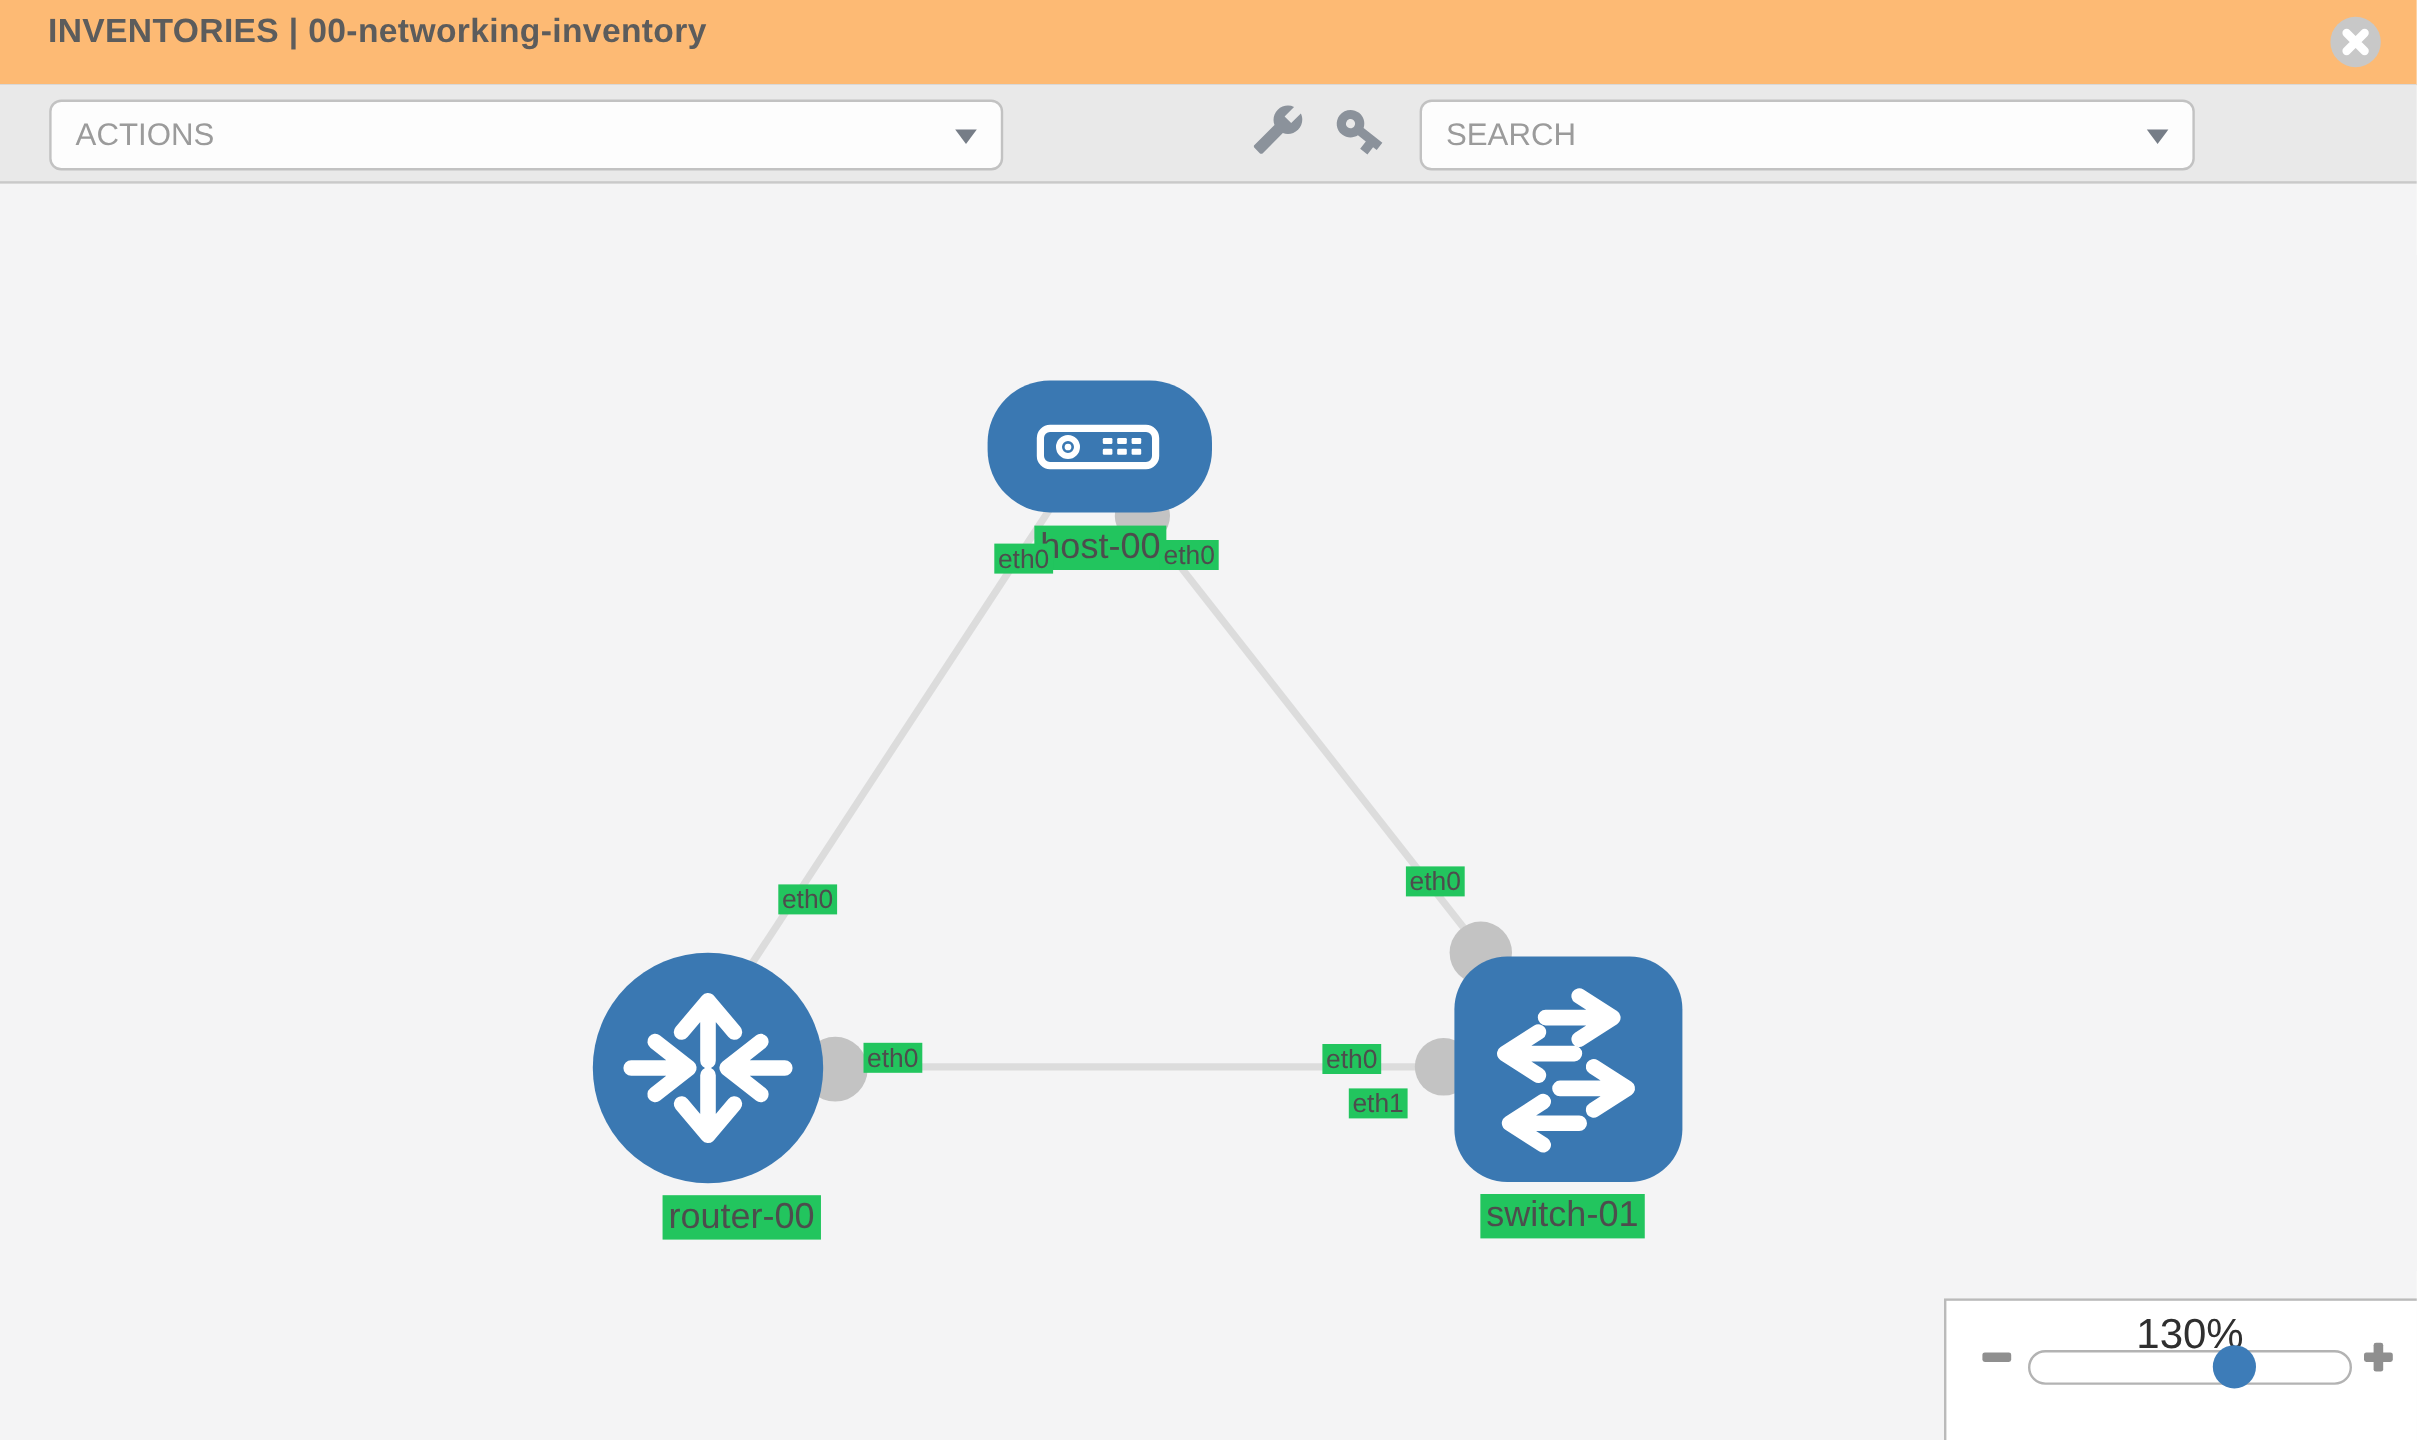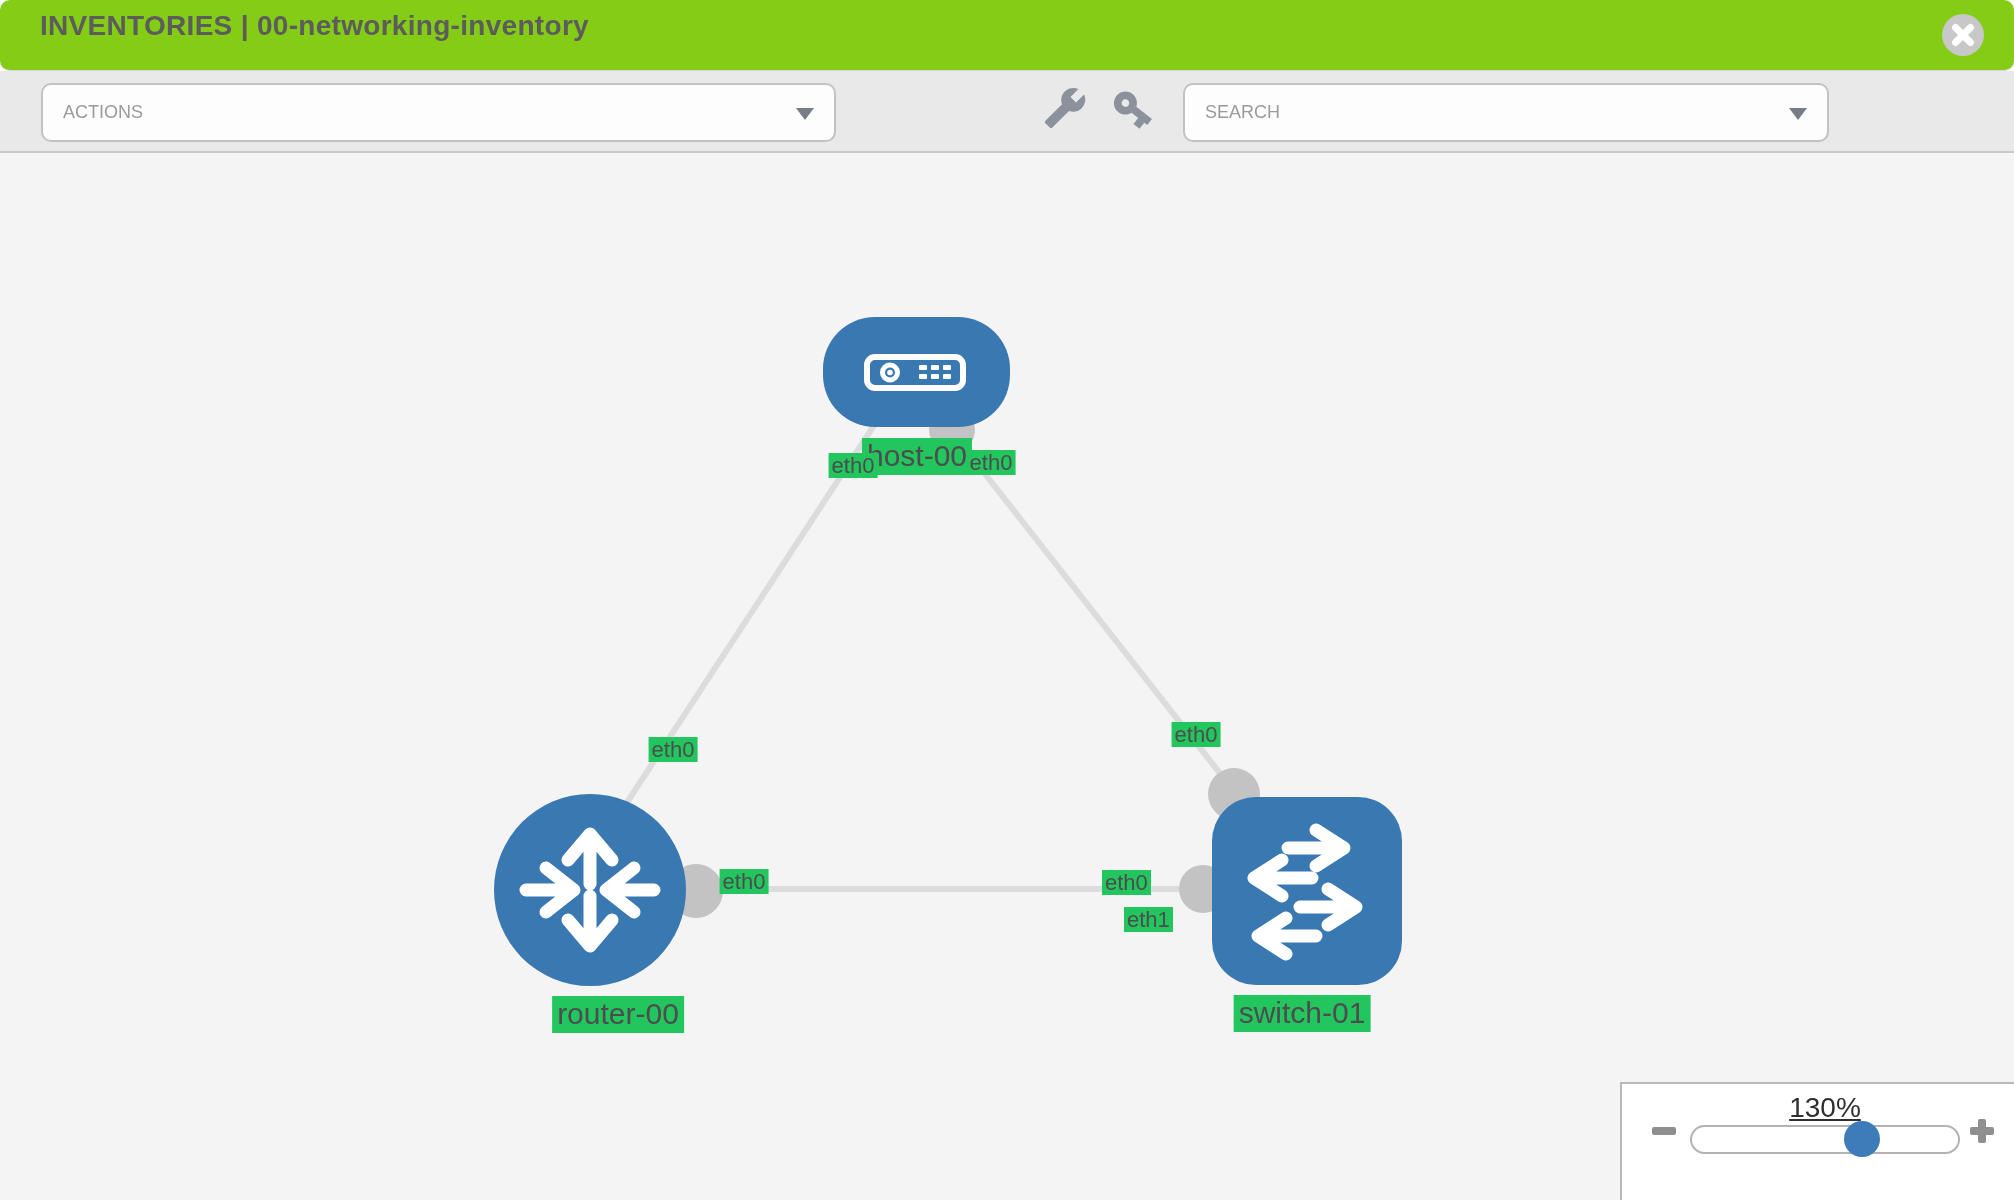--- a/index.html
+++ b/index.html
@@ -5,40 +5,40 @@
   html,body{margin:0;padding:0;}
   body{
     width:2014px;height:1200px;position:relative;overflow:hidden;
     background:#ffffff;
     font-family:"Liberation Sans","DejaVu Sans",sans-serif;
     -webkit-font-smoothing:antialiased;
   }
   
   .header{
     position:absolute;top:0;left:0;width:2014px;height:70px;
-    background:#84cc16;border-bottom:1px solid #d8d8d8;z-index:30;border-radius:10px;
+    background:#fdba74;border-bottom:1px solid #d8d8d8;z-index:30;
   }
   .page-title{
     position:absolute;left:40px;top:10px;margin:0;
     font-size:28px;font-weight:bold;color:#5c5c5c;letter-spacing:.3px;
   }
   .close-btn{
     position:absolute;left:1941px;top:13px;width:44px;height:44px;
     border:none;background:transparent;padding:0;cursor:pointer;
   }
   
   .toolbar{
     position:absolute;top:71px;left:0;width:2014px;height:80px;
     background:#e9e9e9;border-bottom:2px solid #c9c9c9;z-index:30;
   }
   .select{
     position:absolute;top:12px;height:59px;box-sizing:border-box;
     background:#fdfdfd;border:2px solid #c2c2c2;border-radius:10px;
     display:flex;align-items:center;padding:0 20px;
-    color:#9b9b9b;font-size:18px;cursor:pointer;
+    color:#9b9b9b;font-size:26px;cursor:pointer;
   }
   .select-actions{left:41px;width:795px;}
   .select-search{left:1183px;width:646px;}
   .caret{
     position:absolute;right:20px;top:50%;margin-top:-5px;
     width:0;height:0;
     border-left:9px solid transparent;border-right:9px solid transparent;
     border-top:12px solid #767d87;
   }
   .tool-btn{
@@ -65,21 +65,21 @@
   .node-label{font-size:30px;padding:1px 5px;transform:translateX(-50%);}
   .eth-label{font-size:22px;padding:0 3px;transform:translateX(-50%);}
   .eth-label.abs{transform:none;}
   
   .zoom-panel{
     position:absolute;left:1620px;top:1082px;width:400px;height:124px;
     background:#ffffff;border:2px solid #bababa;box-sizing:border-box;z-index:40;
   }
   .zoom-level{
     position:absolute;left:68px;top:8px;width:270px;text-align:center;
-    font-size:28px;color:#2f2f2f;text-decoration:underline;
+    font-size:35px;color:#2f2f2f;text-decoration:underline;
   }
   .zoom-minus,.zoom-plus{
     position:absolute;border:none;background:transparent;padding:0;cursor:pointer;
     width:28px;height:28px;top:33px;
   }
   .zoom-minus{left:28px;}
   .zoom-plus{left:346px;}
   .minus-bar{position:absolute;left:2px;top:10px;width:24px;height:8px;background:#8f8f8f;border-radius:2px;}
   .plus-h{position:absolute;left:2px;top:10px;width:24px;height:8px;background:#8f8f8f;border-radius:2px;}
   .plus-v{position:absolute;left:10px;top:2px;width:8px;height:24px;background:#8f8f8f;border-radius:2px;}

